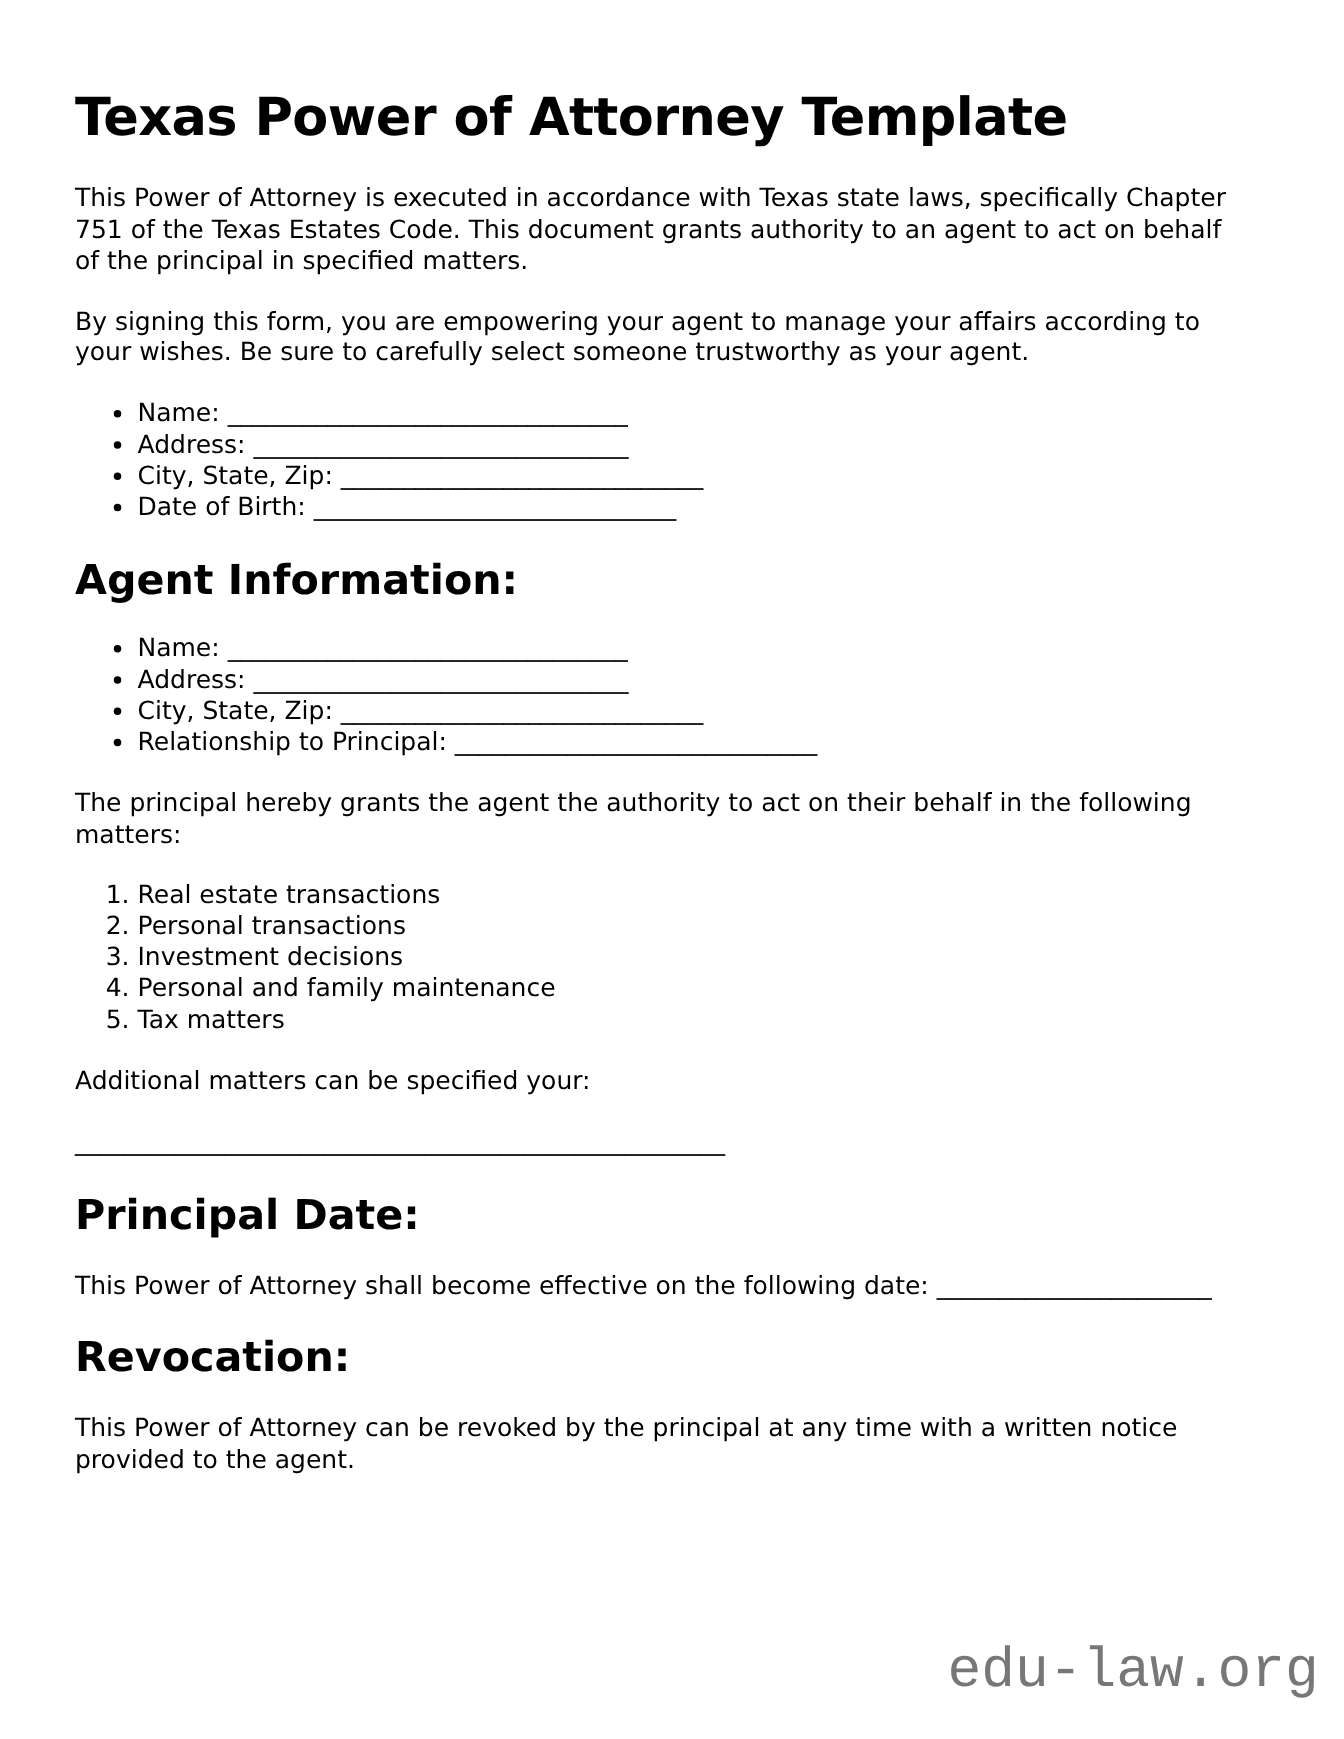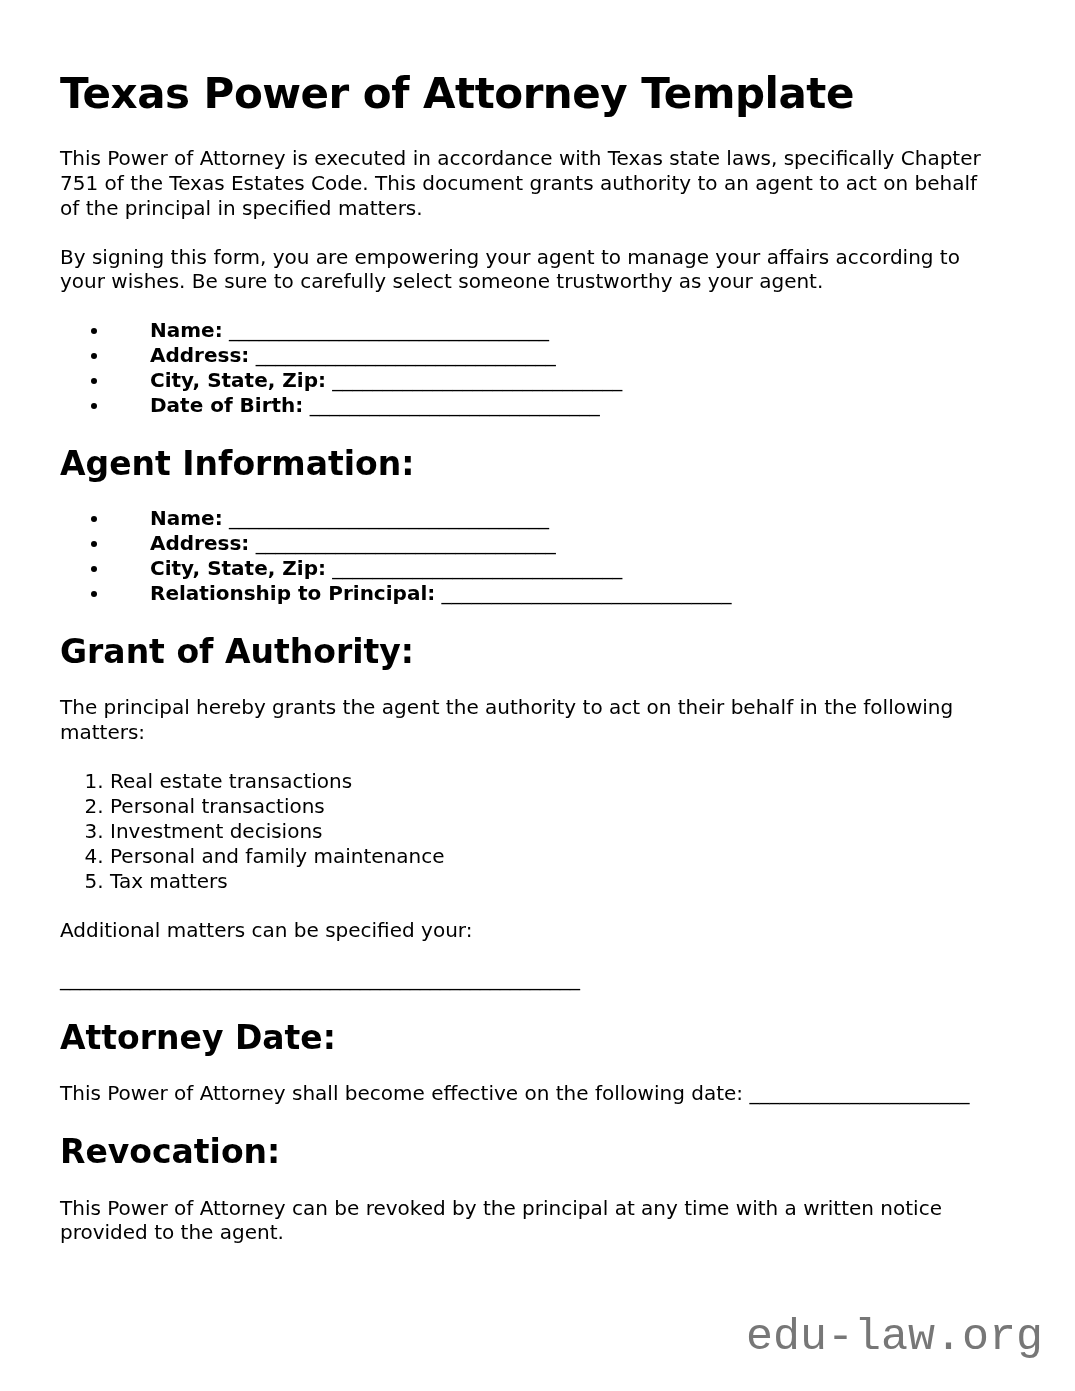--- a/index.html
+++ b/index.html
@@ -38,27 +38,27 @@
     line-height: 1.24;
     max-width: 940px;
   }
   ul, ol {
     margin: 22px 0 24px 0;
     padding-left: 50px;
   }
   li {
     line-height: 1.25;
   }
-  ul li strong { font-weight: bold; margin-left: 40px; }
+  ul li strong { font-weight: normal; }
   .blank { white-space: nowrap; }
   .blank-line { margin-top: 24px; }
   .watermark {
     position: absolute;
     top: 1312px;
-    right: 32px;
+    right: 20px;
     font-family: "Liberation Mono", "DejaVu Sans Mono", monospace;
     font-size: 45px;
     color: #777777;
     letter-spacing: 0;
   }
 </style>
 </head>
 <body>
 
 <div class="page">
@@ -76,33 +76,32 @@
   </ul>
 
   <h2>Agent Information:</h2>
   <ul>
     <li><strong>Name:</strong> <span class="blank">________________________________</span></li>
     <li><strong>Address:</strong> <span class="blank">______________________________</span></li>
     <li><strong>City, State, Zip:</strong> <span class="blank">_____________________________</span></li>
     <li><strong>Relationship to Principal:</strong> <span class="blank">_____________________________</span></li>
   </ul>
 
-  <h2>Grant of Authority:</h2>
   <p>The principal hereby grants the agent the authority to act on their behalf in the following matters:</p>
   <ol>
     <li>Real estate transactions</li>
     <li>Personal transactions</li>
     <li>Investment decisions</li>
     <li>Personal and family maintenance</li>
     <li>Tax matters</li>
   </ol>
   <p>Additional matters can be specified your:</p>
   <p class="blank-line"><span class="blank">____________________________________________________</span></p>
 
-  <h2>Attorney Date:</h2>
+  <h2>Principal Date:</h2>
   <p><span>This Power of Attorney shall become effective on the following date:</span> <span class="blank">______________________</span></p>
 
   <h2>Revocation:</h2>
   <p>This Power of Attorney can be revoked by the principal at any time with a written notice provided to the agent.</p>
 
 </div>
 
 <div class="watermark">edu-law.org</div>
 
 </body></html>

